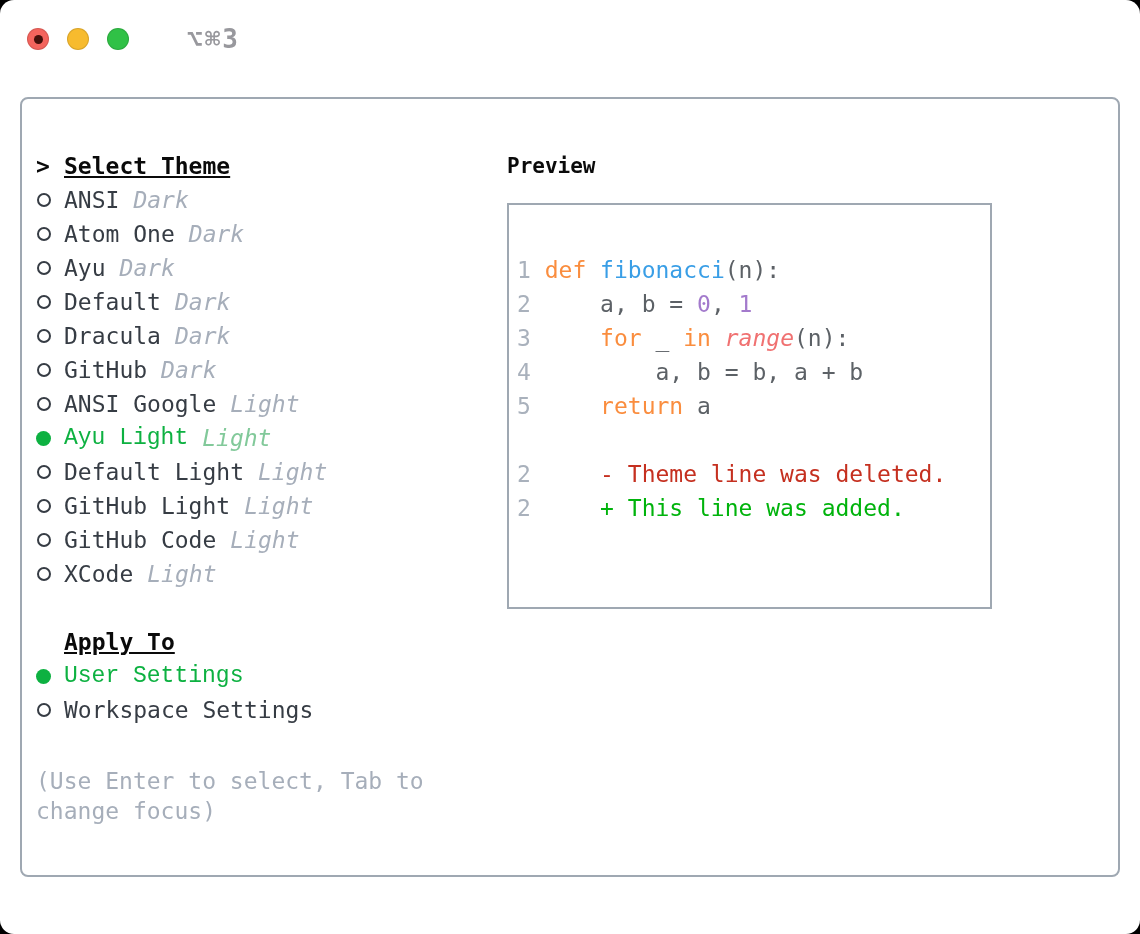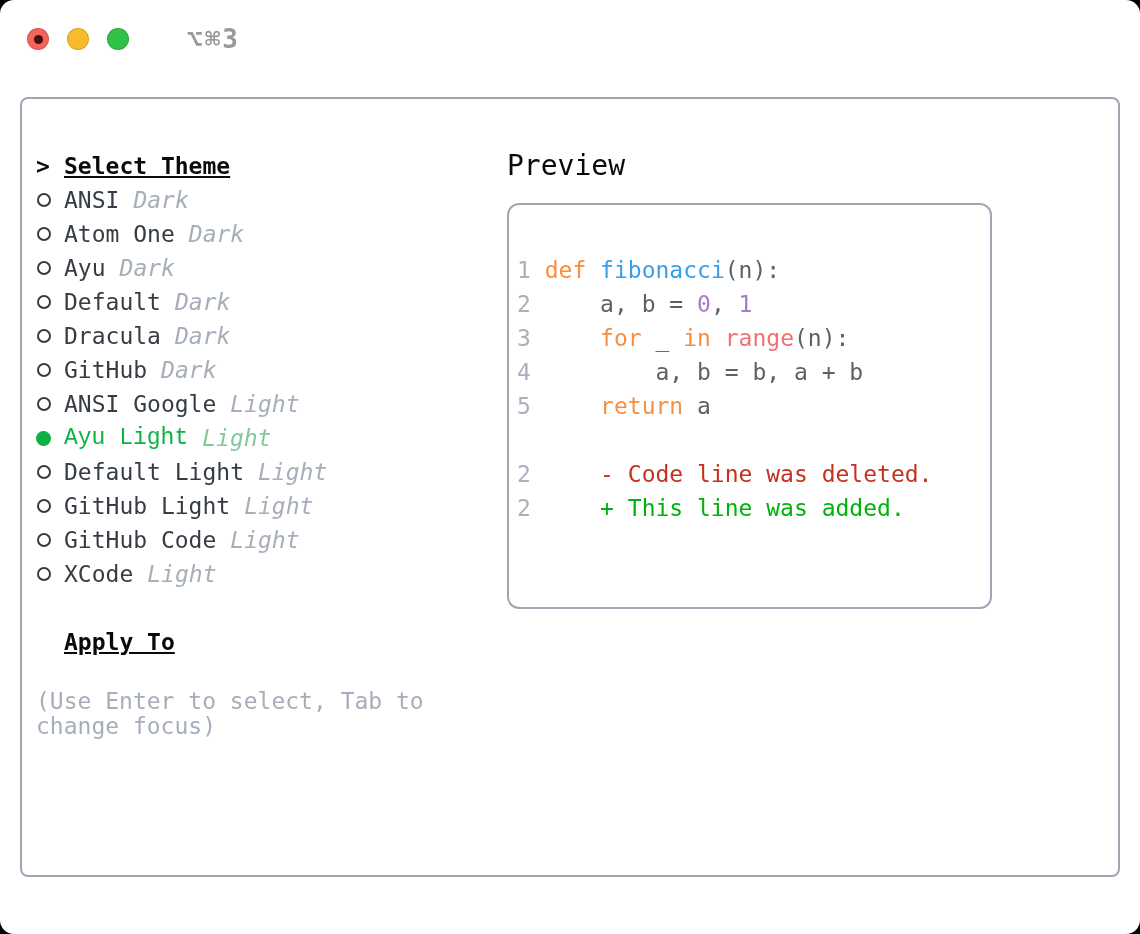--- a/index.html
+++ b/index.html
@@ -31,33 +31,33 @@
   .marker{width:28px;flex:none;display:flex;align-items:center;}
   .caret{color:var(--heading);font-weight:bold;font-size:23px;}
   .hd{color:var(--heading);font-weight:bold;text-decoration:underline;}
   .radio{width:14px;height:14px;border:2.5px solid var(--text);border-radius:50%;box-sizing:border-box;margin-left:1px;}
   .row.sel .radio{width:15px;height:15px;border:none;background:var(--green);margin-left:0;}
   .name{color:var(--text);}
   .row.sel .name{color:var(--green);font-family:Liberation Mono, monospace;}
   .tag{color:var(--muted);margin-left:14px;font-style:italic;}
   .row.sel .tag{color:var(--green-dim);}
   .spacer{height:34px;}
-  .hint{margin-top:30px;width:432px;font-size:23px;line-height:25px;color:var(--muted);}
+  .hint{margin-top:39px;width:432px;font-size:23px;line-height:30px;color:var(--muted);}
 
   
-  .preview-header{height:34px;line-height:34px;font-size:28px;font-weight:normal;color:var(--heading);}
+  .preview-header{height:34px;line-height:34px;font-size:21px;font-weight:bold;color:var(--heading);}
   .preview-box{margin-top:20px;width:485px;height:406px;border:2px solid var(--border);
-               border-radius:12px;box-sizing:border-box;padding:48px 0 0 8px;overflow:hidden;background:var(--win,#fff);}
+               border-radius:0;box-sizing:border-box;padding:48px 0 0 8px;overflow:hidden;background:var(--win,#fff);}
   .code{font-size:23px;}
   .code-line{height:34px;line-height:34px;white-space:pre;}
   .ln{color:var(--syn-line_number);}
   .tk-keyword{color:var(--syn-keyword);}
   .tk-function{color:var(--syn-function);}
   .tk-number{color:var(--syn-number);}
-  .tk-builtin{color:var(--syn-builtin);}
+  .tk-builtin{color:var(--syn-builtin);font-style:italic;}
   .tk-plain{color:var(--syn-plain);}
   .tk-context{color:var(--syn-context);}
   .tk-deleted{color:var(--syn-deleted);}
   .tk-added{color:var(--syn-added);}
 </style>
 </head>
 <body>
 
 <div class="stage">
 
@@ -154,34 +154,45 @@
   </div>
 </div>
 
       <div class="spacer"></div>
 
       <div class="row">
         <span class="marker"></span>
         <span class="hd">Apply To</span>
       </div>
 
+      <div id="apply-options">
+  <div class="row sel">
+    <span class="marker"><span class="radio"></span></span>
+    <span class="name">User Settings</span>
+  </div>
+
+  <div class="row">
+    <span class="marker"><span class="radio"></span></span>
+    <span class="name">Workspace Settings</span>
+  </div>
+</div>
 
       <div class="hint">(Use Enter to select, Tab to change focus)</div>
     </div>
 
     <div class="col-right">
       <div class="preview-header">Preview</div>
       <div class="preview-box">
         <div id="code" class="code">
             <div class="code-line"><span class="ln">1 </span><span class="tk-keyword">def</span><span class="tk-plain"> </span><span class="tk-function">fibonacci</span><span class="tk-plain">(n):</span></div>
             <div class="code-line"><span class="ln">2 </span><span class="tk-plain">    a, b = </span><span class="tk-number">0</span><span class="tk-plain">, </span><span class="tk-number">1</span></div>
             <div class="code-line"><span class="ln">3 </span><span class="tk-plain">    </span><span class="tk-keyword">for</span><span class="tk-plain"> _ </span><span class="tk-keyword">in</span><span class="tk-plain"> </span><span class="tk-builtin">range</span><span class="tk-plain">(n):</span></div>
             <div class="code-line"><span class="ln">4 </span><span class="tk-plain">        a, b = b, a + b</span></div>
             <div class="code-line"><span class="ln">5 </span><span class="tk-plain">    </span><span class="tk-keyword">return</span><span class="tk-plain"> a</span></div>
             <div class="code-line"><span class="ln">  </span></div>
-            <div class="code-line"><span class="ln">2 </span><span class="tk-deleted">    - Code line was deleted.</span></div>
+            <div class="code-line"><span class="ln">2 </span><span class="tk-deleted">    - Theme line was deleted.</span></div>
             <div class="code-line"><span class="ln">2 </span><span class="tk-added">    + This line was added.</span></div>
           </div>
       </div>
     </div>
 
   </div>
 </div>
 
 </body></html>

